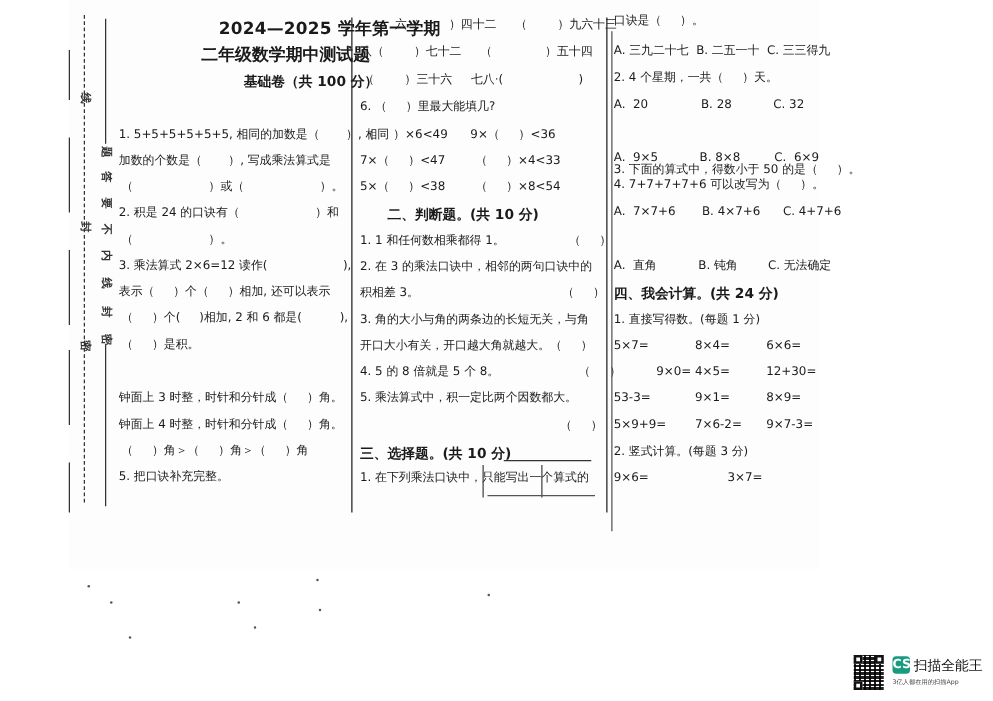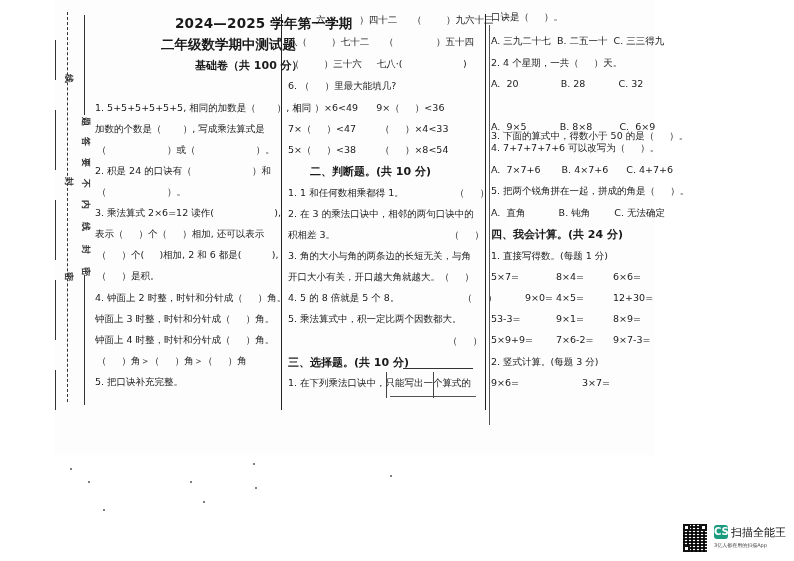--- a/index.html
+++ b/index.html
@@ -72,21 +72,20 @@
 
     <div class="line" style="left:0;top:103px;">1. 5+5+5+5+5+5, 相同的加数是（       ）, 相同</div>
     <div class="line" style="left:0;top:124px;">加数的个数是（       ）, 写成乘法算式是</div>
     <div class="line" style="left:2px;top:145px;">（                    ）或（                    ）。</div>
     <div class="line" style="left:0;top:166px;">2. 积是 24 的口诀有（                    ）和</div>
     <div class="line" style="left:2px;top:187px;">（                    ）。</div>
     <div class="line" style="left:0;top:208px;">3. 乘法算式 2×6=12 读作(                    ),</div>
     <div class="line" style="left:0;top:229px;">表示（     ）个（     ）相加, 还可以表示</div>
     <div class="line" style="left:2px;top:250px;">（     ）个(     )相加, 2 和 6 都是(          ),</div>
     <div class="line" style="left:2px;top:271px;">（     ）是积。</div>
-    <div class="line" style="left:0;top:293px;">4. 钟面上 2 时整，时针和分针成（     ）角。</div>
     <div class="line" style="left:0;top:314px;">钟面上 3 时整，时针和分针成（     ）角。</div>
     <div class="line" style="left:0;top:335px;">钟面上 4 时整，时针和分针成（     ）角。</div>
     <div class="line" style="left:2px;top:356px;">（     ）角＞（     ）角＞（     ）角</div>
     <div class="line" style="left:0;top:377px;">5. 把口诀补充完整。</div>
   </div>
 
   <div class="col-divider" style="left:226px;top:14px;height:396px;"></div>
 
   <div class="column" style="left:233px;width:200px;height:410px;">
     <div class="line" style="left:0;top:15px;margin-left:28px;">六（        ）四十二     （        ）九六十三</div>
@@ -121,21 +120,20 @@
   <div class="column" style="left:436px;width:210px;height:440px;">
     <div style="position:absolute;left:-2px;top:25px;width:1px;height:400px;border-left:1px solid #555;"></div>
     <div class="line" style="left:0;top:12px;">口诀是（     ）。</div>
     <div class="line" style="left:0;top:36px;">A. 三九二十七  B. 二五一十  C. 三三得九</div>
     <div class="line" style="left:0;top:58px;">2. 4 个星期，一共（     ）天。</div>
     <div class="line" style="left:0;top:79px;">A.  20              B. 28           C. 32</div>
     <div class="line" style="left:0;top:89px;margin-top:42px;">3. 下面的算式中，得数小于 50 的是（     ）。</div>
     <div class="line" style="left:0;top:122px;">A.  9×5           B. 8×8         C.  6×9</div>
     <div class="line" style="left:0;top:143px;">4. 7+7+7+7+6 可以改写为（     ）。</div>
     <div class="line" style="left:0;top:165px;">A.  7×7+6       B. 4×7+6      C. 4+7+6</div>
-    <div class="line" style="left:0;top:186px;">5. 把两个锐角拼在一起，拼成的角是（     ）。</div>
     <div class="line" style="left:0;top:208px;">A.  直角           B. 钝角        C. 无法确定</div>
 
     <div class="line sec" style="left:0;top:229px;">四、我会计算。(共 24 分)</div>
     <div class="line" style="left:0;top:251px;">1. 直接写得数。(每题 1 分)</div>
 
     <div class="line" style="left:0;top:272px;">5×7=</div>
     <div class="line" style="left:65px;top:272px;">8×4=</div>
     <div class="line" style="left:122px;top:272px;">6×6=</div>
 
     <div class="line" style="left:0;top:293px;margin-left:34px;">9×0=</div>

